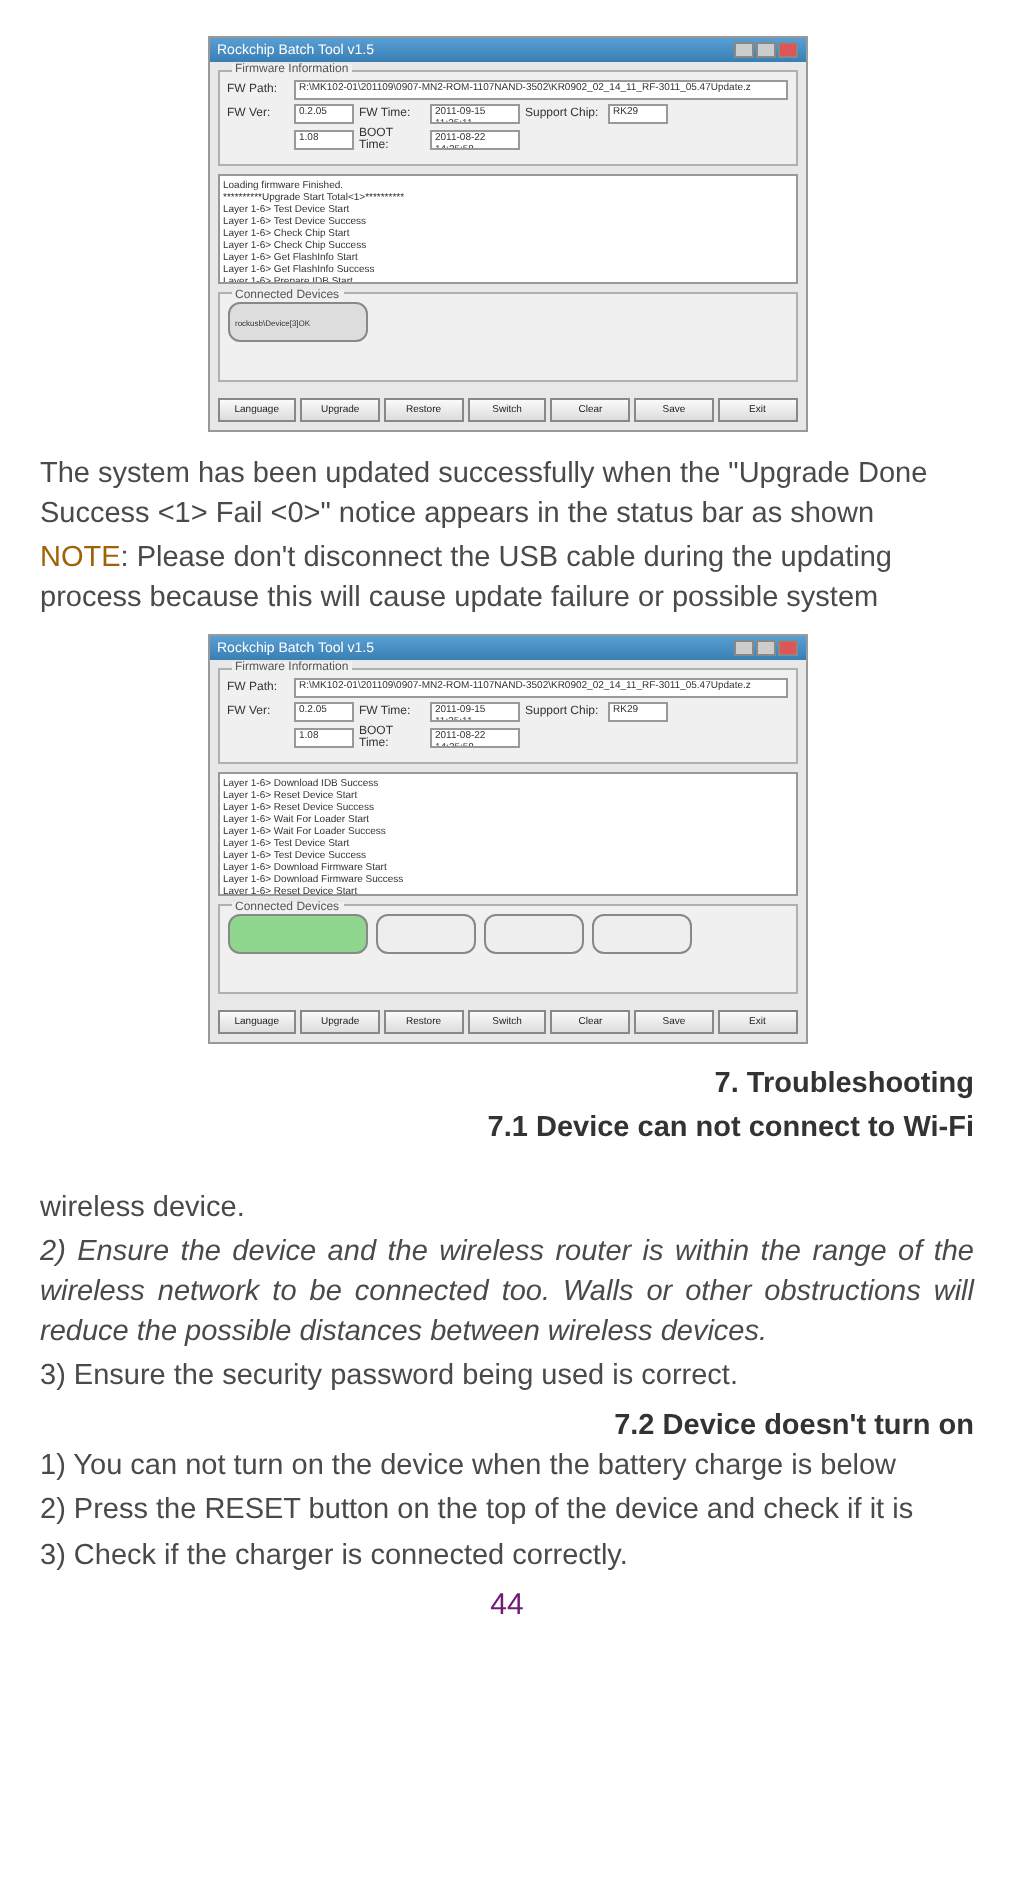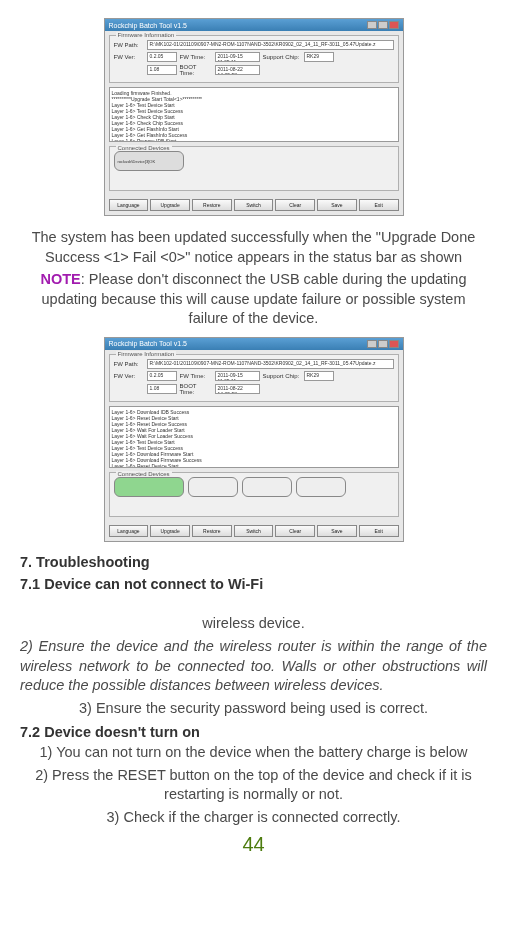--- a/index.html
+++ b/index.html
@@ -109,34 +109,35 @@
       font-size: 5px;
       padding: 2px 1px;
       flex: 1;
       text-align: center;
       color: #222;
     }
     .doc-text {
       font-size: 14.5px;
       line-height: 1.35;
       margin: 3px 0;
-      text-align: center;
+      text-align: left;
     }
     .justify { text-align: justify; font-style: italic; }
-    .bold { font-weight: bold; color: #a21caf; }
+    .bold { font-weight: normal; color: #a16207; }
     .section-head {
       font-weight: bold;
       color: #333;
       font-size: 14.5px;
       margin-top: 6px;
+      text-align: right;
     }
     .page-num {
       text-align: center;
-      font-size: 20px;
-      color: #4d7c0f;
+      font-size: 15px;
+      color: #701a75;
       margin-top: 6px;
     }
   </style>
 </head>
 <body>
 
 <div class="screenshot-container">
   <div class="app-window">
     <div class="titlebar">
       <span>Rockchip Batch Tool v1.5</span>
@@ -196,22 +197,21 @@
     </div>
   </div>
 </div>
 
 <p class="doc-text">
   <span>The system has been updated successfully when the "Upgrade Done</span><br>
   <span>Success &lt;1&gt; Fail &lt;0&gt;" notice appears in the status bar as shown</span><br>
 </p>
 <p class="doc-text">
   <span class="bold">NOTE</span><span>: Please don't disconnect the USB cable during the updating</span><br>
-  <span>updating because this will cause update failure or possible system</span><br>
-  <span>failure of the device.</span>
+  <span>process because this will cause update failure or possible system</span><br>
 </p>
 
 <div class="screenshot-container">
   <div class="app-window">
     <div class="titlebar">
       <span>Rockchip Batch Tool v1.5</span>
       <span class="titlebar-buttons">
         <span class="tb-btn"></span>
         <span class="tb-btn"></span>
         <span class="tb-btn close"></span>
@@ -285,17 +285,16 @@
   <span>devices.</span>
 </p>
 <p class="doc-text">3) Ensure the security password being used is correct.</p>
 
 <p class="section-head">7.2 Device doesn't turn on</p>
 <p class="doc-text">
   <span>1) You can not turn on the device when the battery charge is below</span><br>
 </p>
 <p class="doc-text">
   <span>2) Press the RESET button on the top of the device and check if it is</span><br>
-  <span>restarting is normally or not.</span>
 </p>
 <p class="doc-text">3) Check if the charger is connected correctly.</p>
 
 <p class="page-num">44</p>
 
 </body></html>

